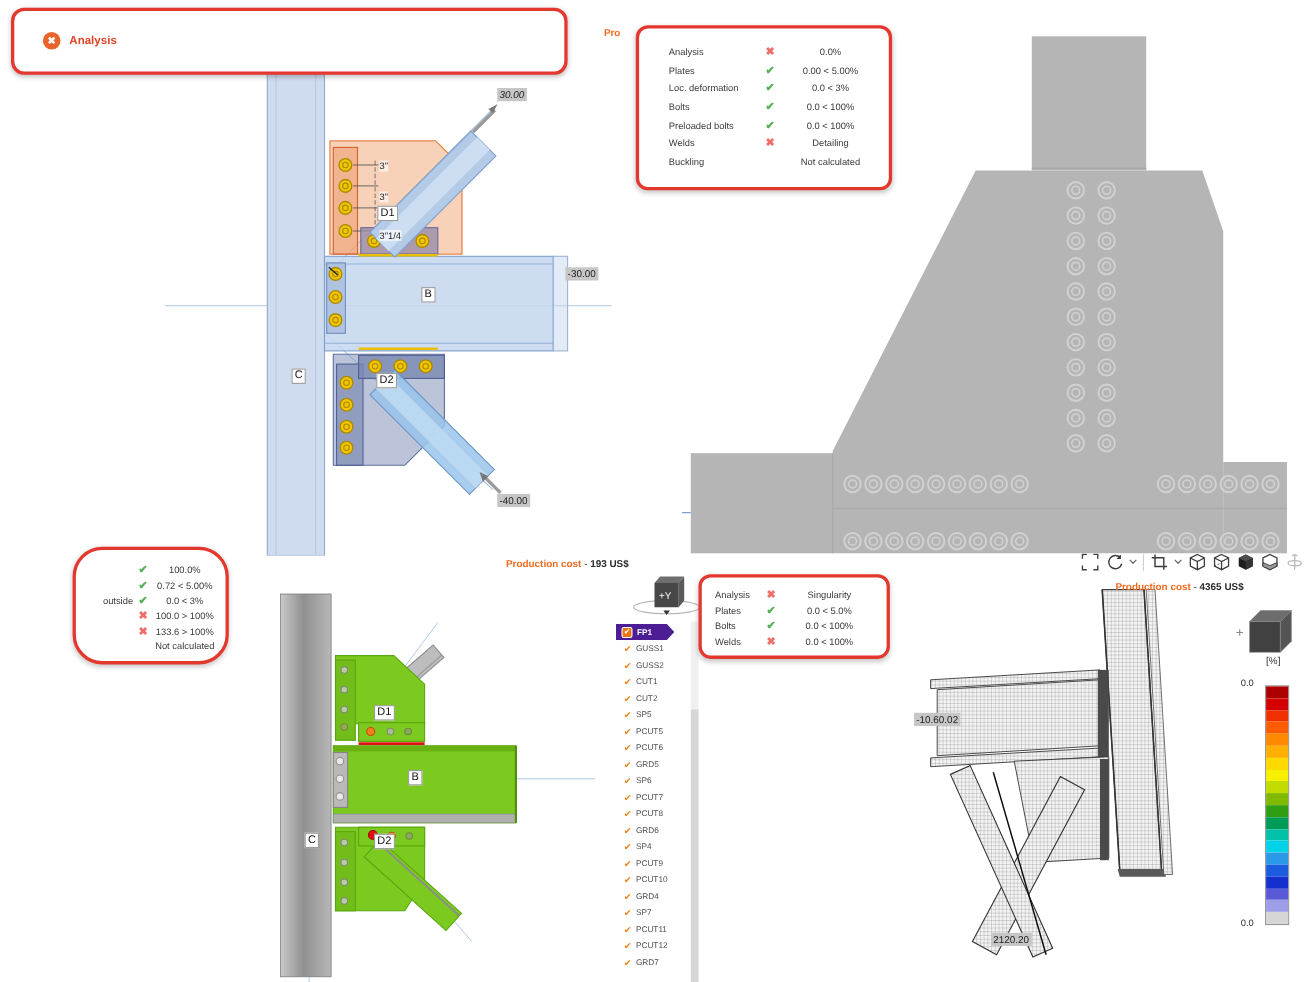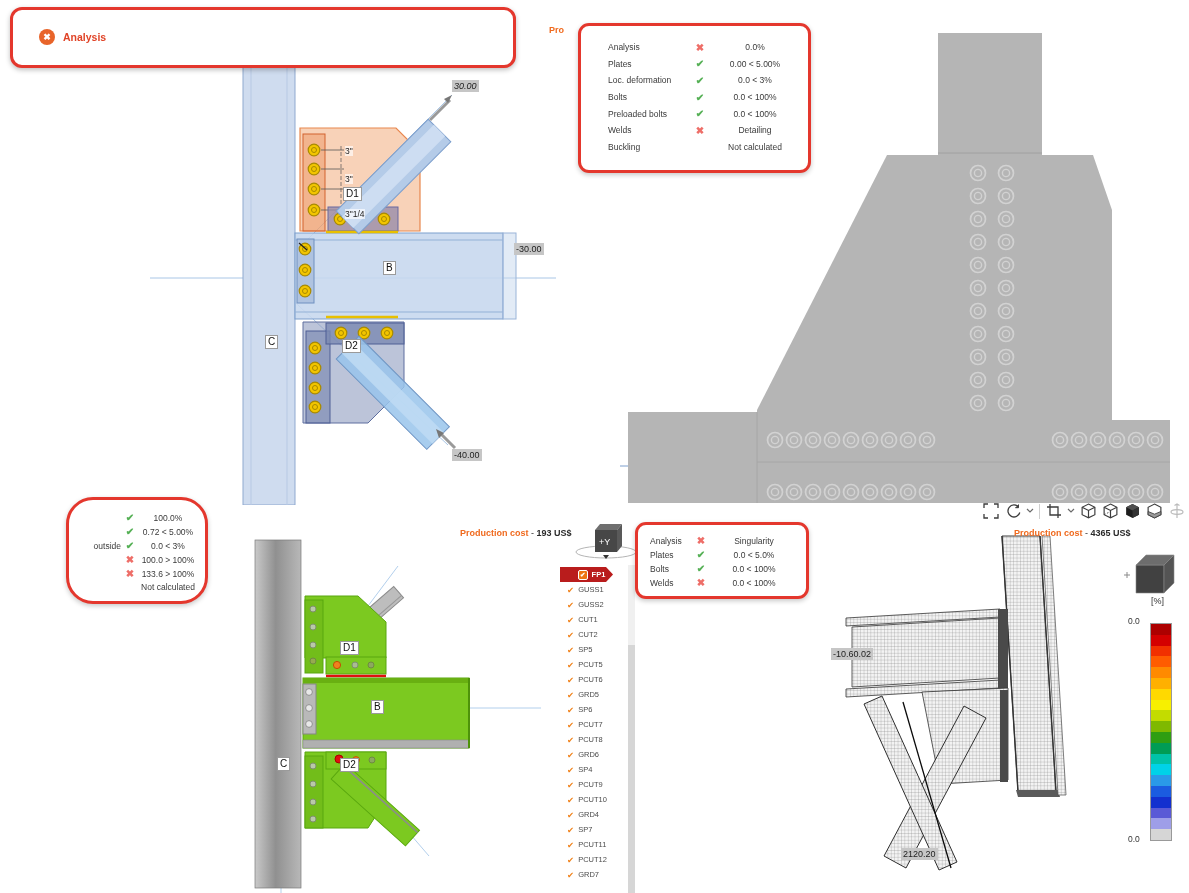--- a/index.html
+++ b/index.html
@@ -39,22 +39,22 @@
   .dim{position:absolute;background:#c6c6c6;color:#222;font-size:9px;padding:0 2px;line-height:12px;z-index:4;}
   .dimtext{position:absolute;color:#222;font-size:8.5px;z-index:4;background:rgba(255,255,255,.65);}
   .pcost{position:absolute;font-size:9px;font-weight:bold;z-index:5;white-space:nowrap;}
   .pcost .o{color:#f06a1e;} .pcost .v{color:#2b2b2b;} .pcost .s{color:#2b2b2b;font-weight:normal;}
   .clip-pro{position:absolute;left:549px;top:25px;font-size:9px;font-weight:bold;color:#f06a1e;z-index:2;}
   
   .oplist{position:absolute;left:560px;top:567px;width:70px;z-index:3;}
   .opitem{height:15px;display:flex;align-items:center;padding-left:7px;font-size:7.5px;color:#4c4c4c;cursor:default;}
   .opcheck{color:#f08119;font-size:8.5px;margin-right:4px;}
   .opcheck::before{content:"\2714";}
-  .opitem.selected{background:#b91c1c;color:#fff;font-weight:bold;width:53px;padding-left:5px;
-       clip-path:polygon(0 0,46px 0,53px 50%,46px 100%,0 100%);justify-content:center;}
+  .opitem.selected{background:#4c1d95;color:#fff;font-weight:bold;width:53px;padding-left:5px;
+       clip-path:polygon(0 0,46px 0,53px 50%,46px 100%,0 100%);}
   .opitem.selected .opcheck{color:#fff;background:#ee7511;border:1px solid #fff;border-radius:2px;
        width:8px;height:8px;font-size:6.5px;line-height:8px;text-align:center;}
   .scrolltrack{position:absolute;left:628px;top:565px;width:7px;height:328px;background:#f0f0f0;z-index:3;}
   .scrollthumb{position:absolute;left:0;top:80px;width:7px;height:248px;background:#d6d6d6;}
   
   .toolbar{position:absolute;left:982px;top:501px;height:20px;display:flex;align-items:center;gap:5px;z-index:5;}
   .tbtn{width:17px;height:17px;display:flex;align-items:center;justify-content:center;}
   .tbtn svg{position:static;}
   .tsep{width:1px;height:15px;background:#cfcfcf;}
   .tchev{width:8px;height:17px;display:flex;align-items:center;}
@@ -451,21 +451,21 @@
           <span class="val">0.0 &lt; 100%</span>
         </div>
       </div>
   </div>
 
   <div class="banner">
     <span class="err-ic">✖</span>
     <span class="err-title">Analysis</span>
   </div>
 
-  <div class="pcost" style="left:460px;top:528px;">
+  <div class="pcost" style="left:460px;top:507px;">
     <span class="o">Production cost</span>
     <span class="s">-</span>
     <span class="v">193 US$</span>
   </div>
   <div class="pcost" style="left:1001px;top:528px;padding-left:13px;">
     <span class="o">Production cost</span>
     <span class="s">-</span>
     <span class="v">4365 US$</span>
   </div>
 

